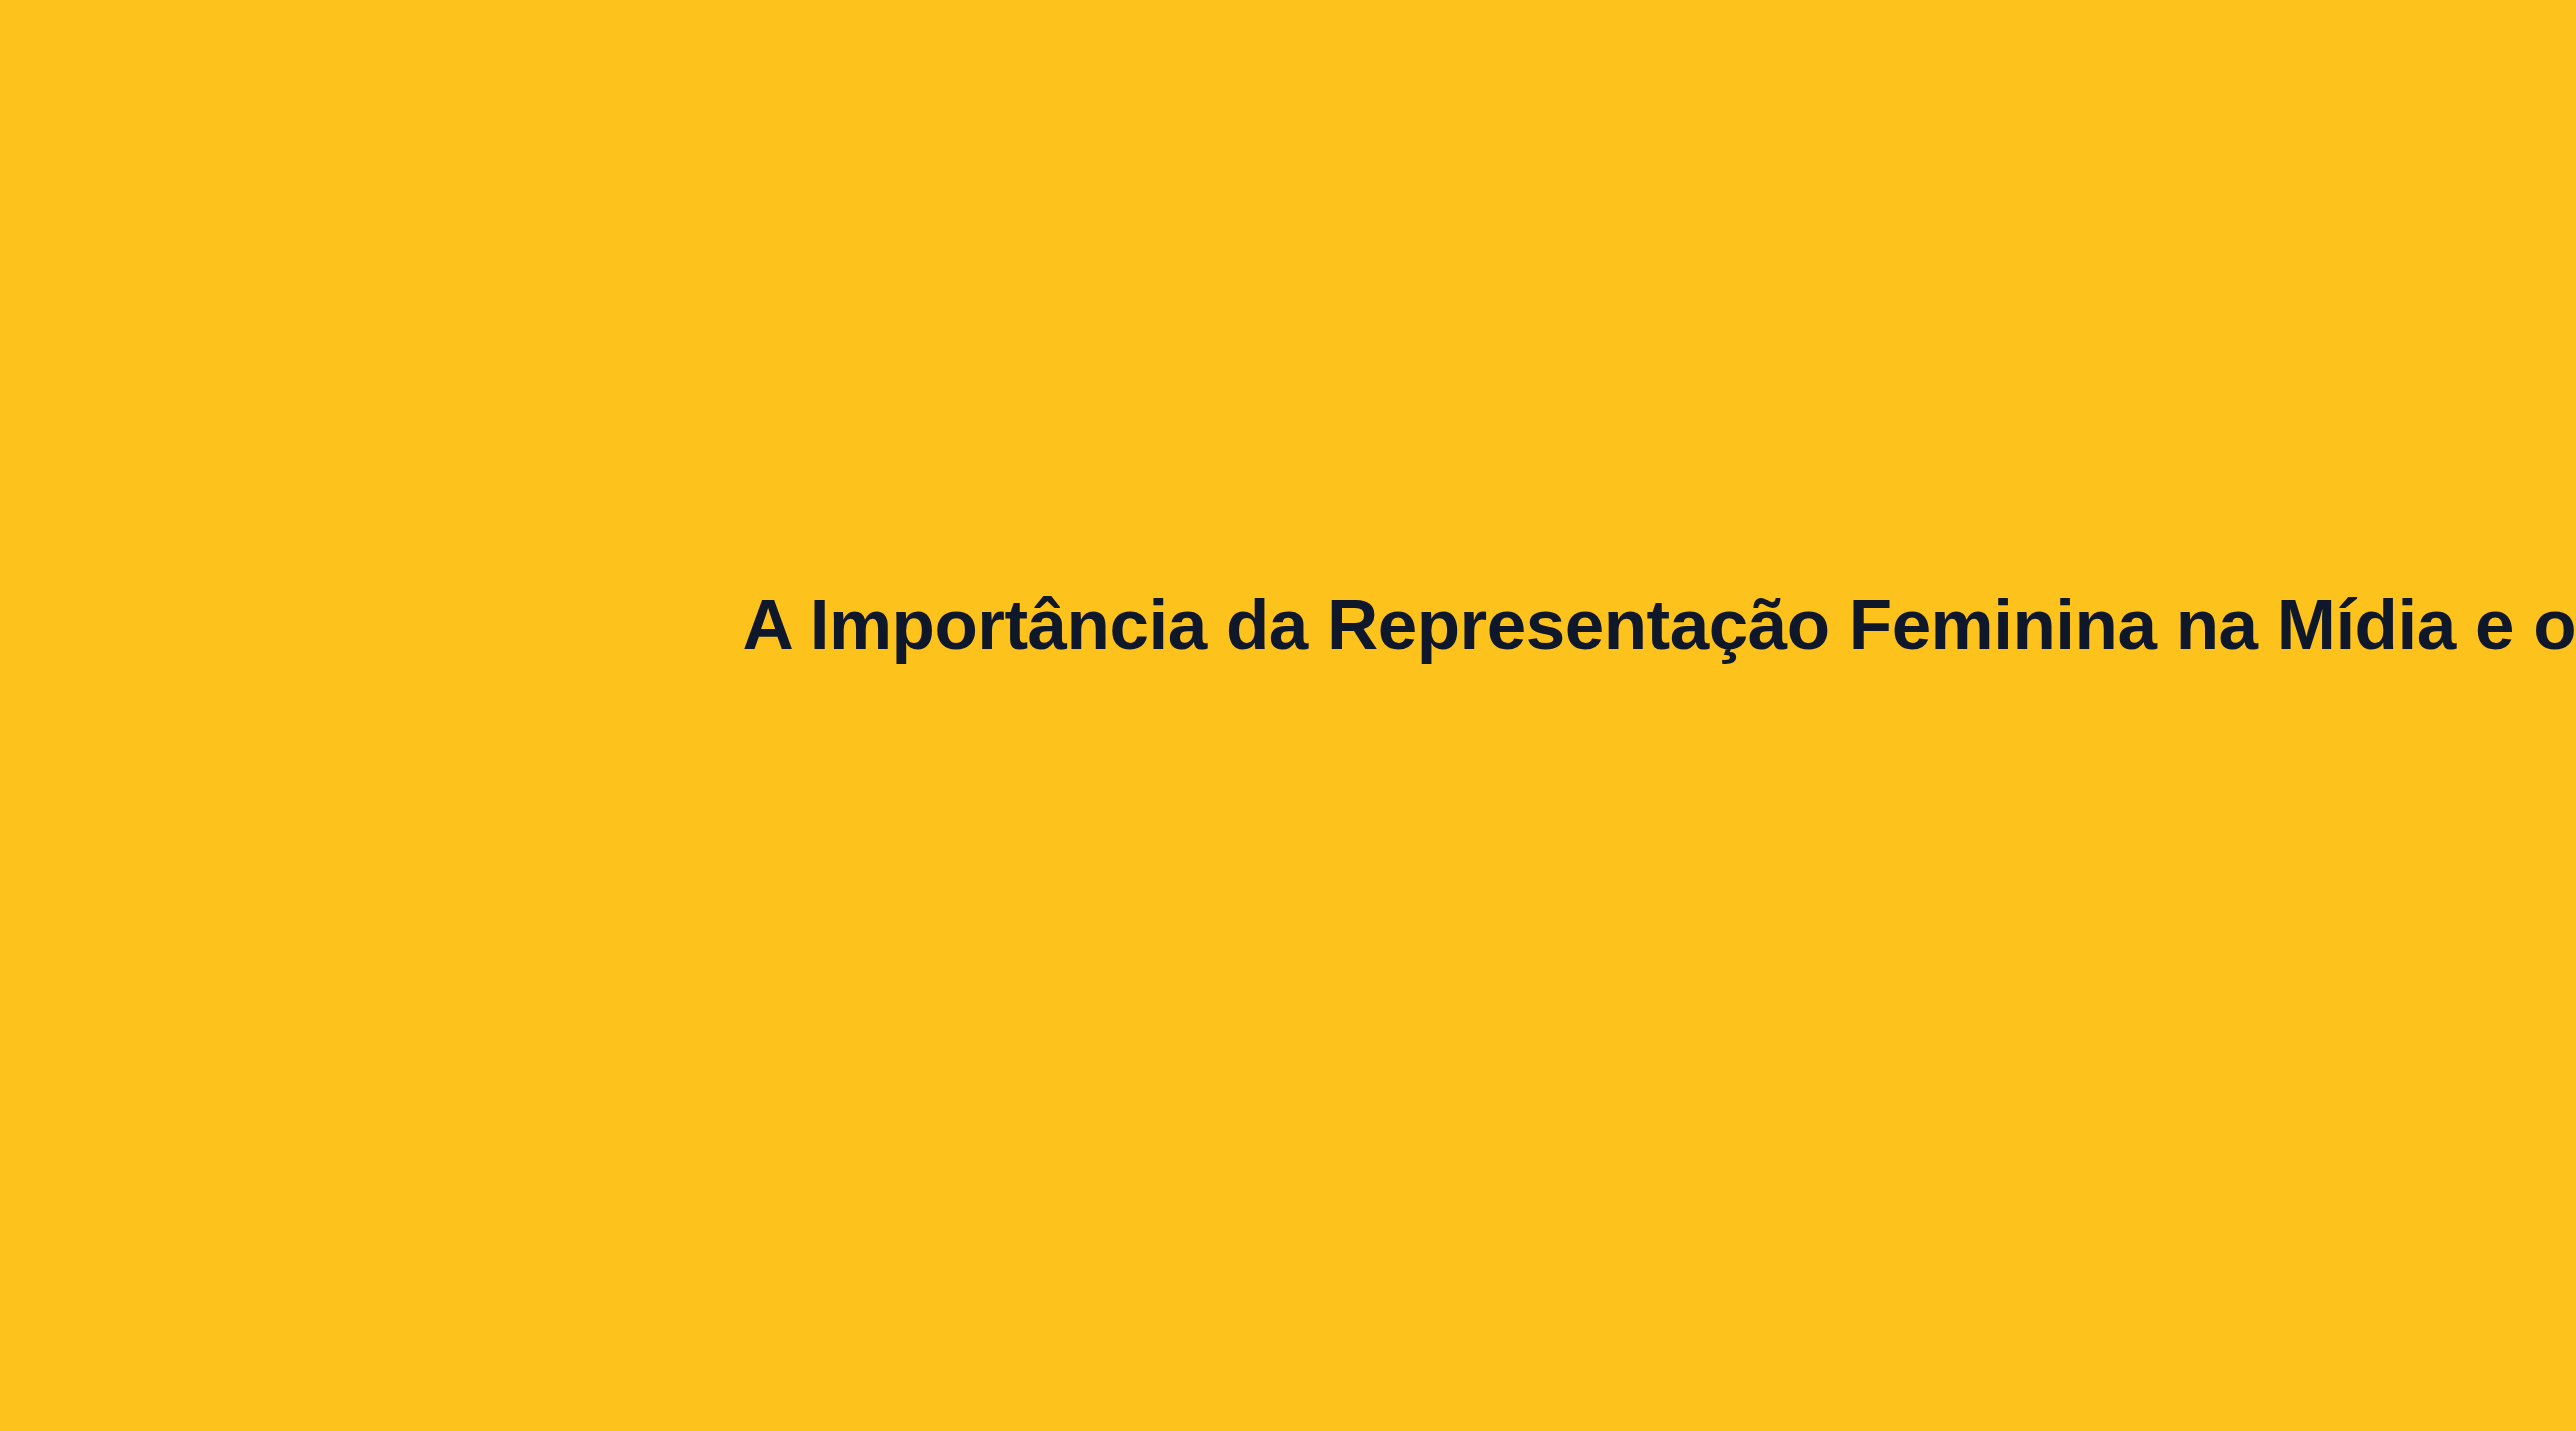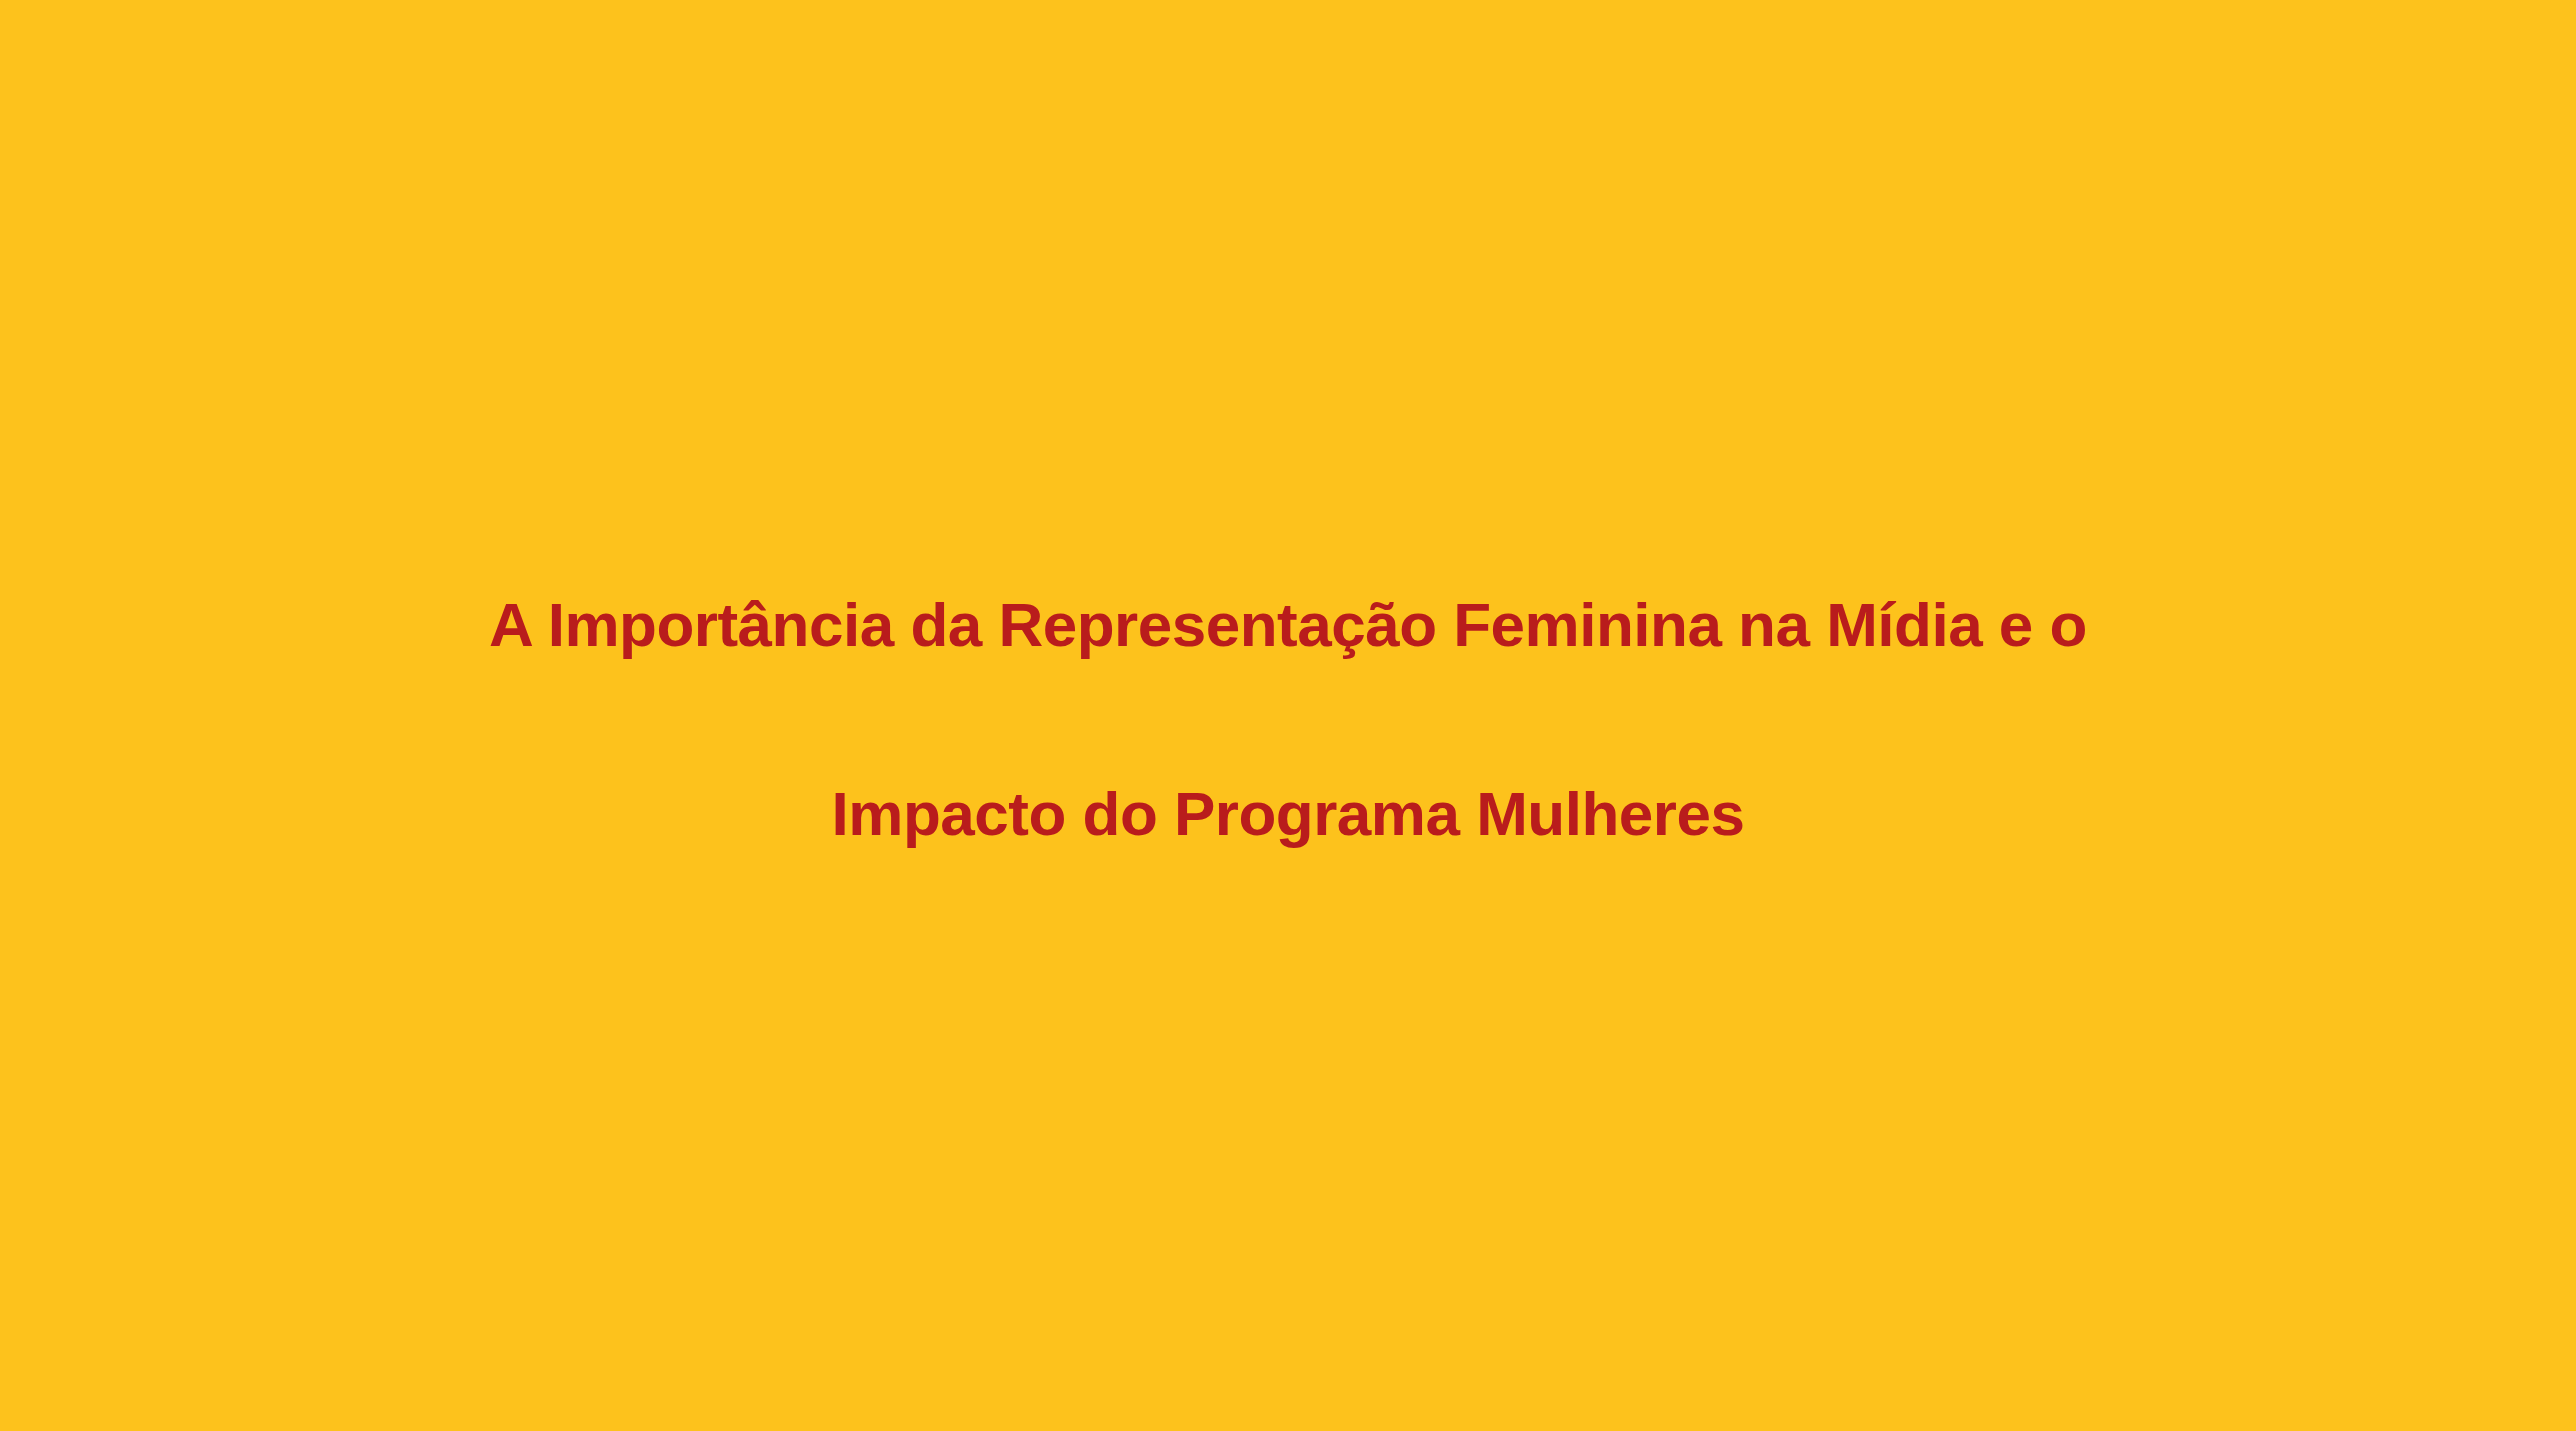--- a/index.html
+++ b/index.html
@@ -36,38 +36,37 @@
     display: flex;
     flex-direction: column;
     align-items: center;
     justify-content: flex-start;
     text-align: center;
   }
 
   .headline-line {
     display: block;
     width: 100%;
-    text-align: center;
-    color: #b91c1c;
+    text-align: right;
+    color: #0f172a;
     font-family: "Liberation Sans", sans-serif;
-    font-size: 62px;
+    font-size: 71px;
     font-weight: 700;
     line-height: 189px;
     letter-spacing: -0.5px;
     white-space: nowrap;
     -webkit-font-smoothing: antialiased;
   }
 </style>
 </head>
 <body>
 
 <div id="title-card">
 
   <div id="headline">
 
     <span class="headline-line">A Importância da Representação Feminina na Mídia e o</span>
 
-    <span class="headline-line">Impacto do Programa Mulheres</span>
 
   </div>
 
 </div>
 
 
 </body></html>

